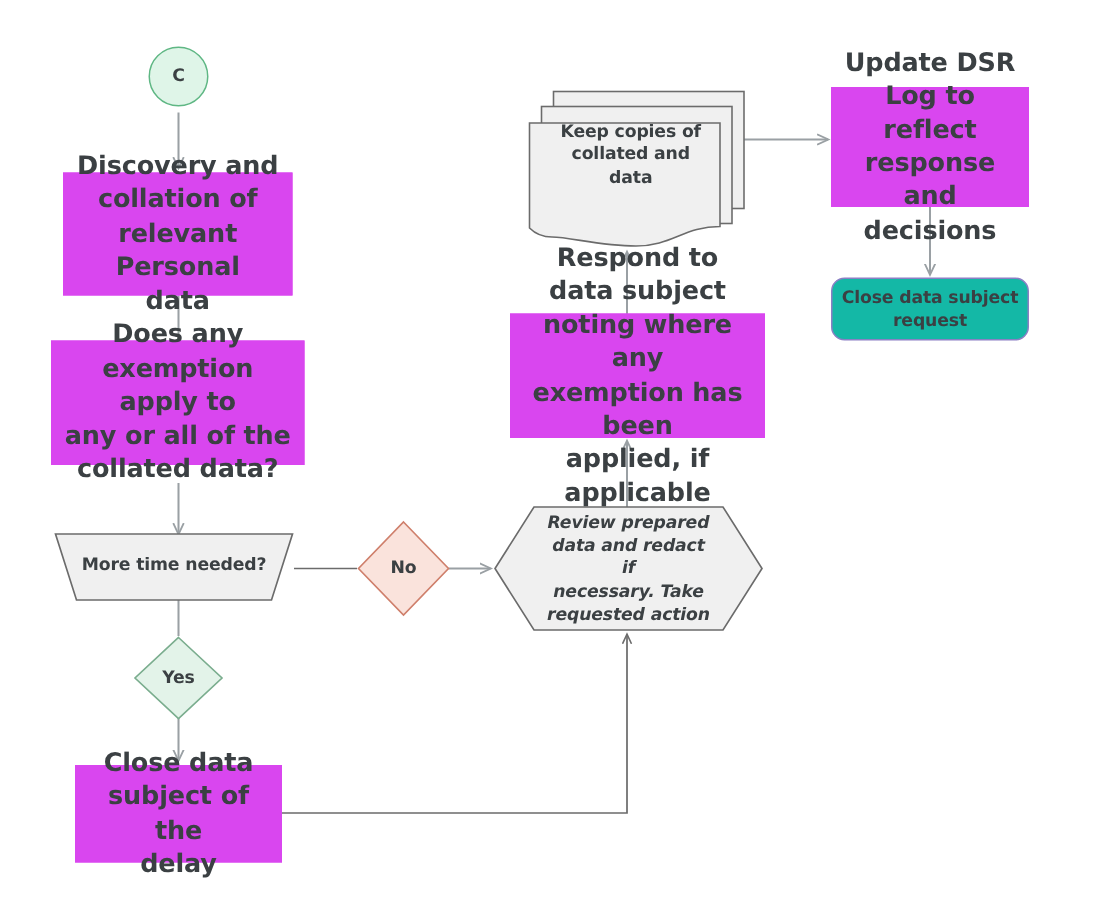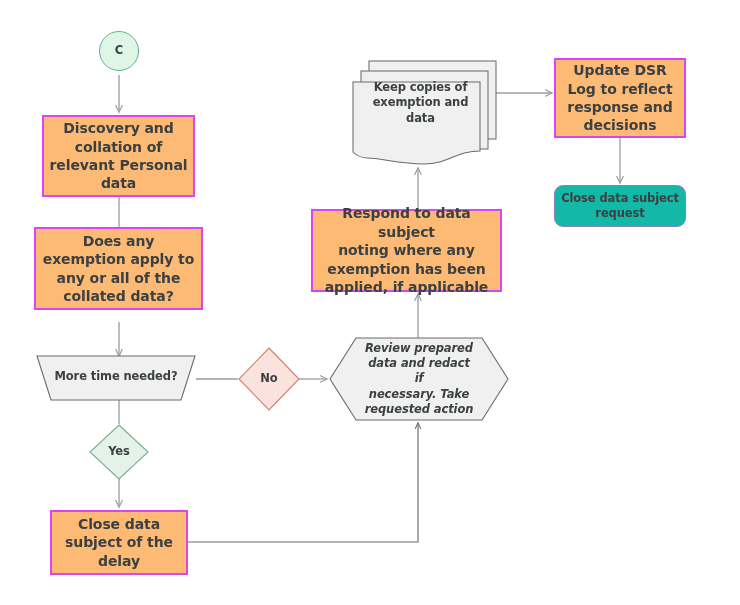--- a/index.html
+++ b/index.html
@@ -30,23 +30,23 @@
     letter-spacing: -0.1px;
   }
   .node .lbl {
     display: block;
     white-space: pre-line;
     padding: 0 4px;
   }
 
   
   .rect {
-    background: #fdba74;
-    border: 2px solid #d946ef;
-    font-size: 14px;
+    background: #d946ef;
+    border: 5px solid #d946ef;
+    font-size: 17px;
   }
 
   
   .rounded {
     background: #14b8a6;
     border: 1px solid #8a7fc4;
     border-radius: 9px;
     font-size: 11.5px;
   }
 
@@ -193,41 +193,41 @@
   <div class="shape hex" style="left:329px; top:337px; width:180px; height:84px;">
     <svg width="180" height="84" viewBox="0 0 180 84" xmlns="http://www.w3.org/2000/svg">
       <polygon points="27,1 153,1 179,42 153,83 27,83 1,42" fill="#f0f0f0" stroke="#6b6b6b" stroke-width="1.1"></polygon>
     </svg>
     <span class="lbl">Review prepared
 data and redact if
 necessary. Take
 requested action</span>
   </div>
 
-  <div class="node rect" style="left:311px; top:209px; width:191px; height:83px;">
+  <div class="node rect" style="left:340px; top:209px; width:170px; height:83px;">
     <span class="lbl">Respond to data subject
 noting where any
 exemption has been
 applied, if applicable</span>
   </div>
 
   <div class="shape doc" style="left:352px; top:60px; width:145px; height:108px;">
     <svg width="145" height="108" viewBox="0 0 145 108" xmlns="http://www.w3.org/2000/svg">
 
       <rect x="17" y="1" width="127" height="78" fill="#f0f0f0" stroke="#6b6b6b" stroke-width="1.05"></rect>
 
       <rect x="9" y="11" width="127" height="78" fill="#f0f0f0" stroke="#6b6b6b" stroke-width="1.05"></rect>
 
       <path d="M1,22 L128,22 L128,91
                C104,91 96,104 72,104
                C48,104 28,98 16,98
                C9,98 4,95 1,92 Z" fill="#f0f0f0" stroke="#6b6b6b" stroke-width="1.05"></path>
     </svg>
     <span class="lbl">Keep copies of
-exemption and data</span>
+collated and data</span>
   </div>
 
   <div class="node rect" style="left:554px; top:58px; width:132px; height:80px;">
     <span class="lbl">Update DSR
 Log to reflect
 response and
 decisions</span>
   </div>
 
   <div class="node rounded" style="left:554px; top:185px; width:132px; height:42px;">

